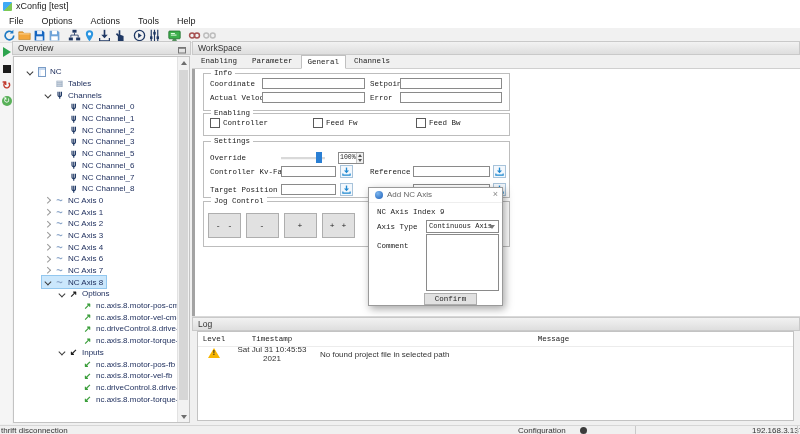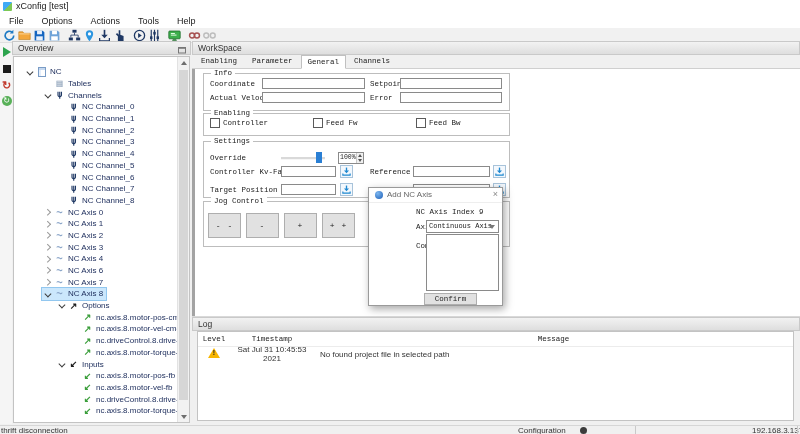--- a/index.html
+++ b/index.html
@@ -106,21 +106,21 @@
           font-size:8px;display:flex;align-items:center;justify-content:center;color:#222;letter-spacing:1px;}
 
   
   .dialog{position:absolute;left:368px;top:187px;width:135px;height:119px;background:#fff;
           border:1px solid #9a9a9a;box-shadow:2px 3px 8px rgba(0,0,0,.35);z-index:50;box-sizing:border-box;}
   .dlg-title{position:absolute;left:0;top:0;right:0;height:14px;background:#fff;border-bottom:1px solid #eee;}
   .dlg-icon{position:absolute;left:6px;top:3px;width:8px;height:8px;border-radius:50%;
             background:radial-gradient(circle at 35% 30%,#7db7f0,#1d5fb8);}
   .dlg-text{position:absolute;left:18px;top:2px;font-size:8px;color:#666;}
   .dlg-close{position:absolute;right:4px;top:1px;font-size:9px;color:#888;}
-  .dlg-body-label{position:absolute;font-size:7.5px;color:#222;margin-left:39px;}
+  .dlg-body-label{position:absolute;font-size:7.5px;color:#222;}
   .dlg-select{position:absolute;left:57px;top:32px;width:73px;height:13px;border:1px solid #8a8a8a;background:#fff;
               box-sizing:border-box;font-size:7px;line-height:11px;padding-left:2px;color:#222;}
   .dlg-select::after{content:"";position:absolute;right:3px;top:4px;border-left:3px solid transparent;border-right:3px solid transparent;border-top:4px solid #777;}
   .dlg-textarea{position:absolute;left:57px;top:46px;width:73px;height:57px;border:1px solid #8a8a8a;background:#fff;
                 box-sizing:border-box;resize:none;font-size:7px;font-family:"Liberation Mono",monospace;}
   .dlg-confirm{position:absolute;left:55px;top:105px;width:53px;height:12px;background:#e1e1e1;border:1px solid #aeaeae;
                box-sizing:border-box;font-size:7.5px;display:flex;align-items:center;justify-content:center;color:#222;}
 
   
   .log-head{left:192px;top:317px;width:608px;}
@@ -366,27 +366,20 @@
         </div>
 
         <div class="trow level-2 selected-false">
           <span class="sel-scope">
             <span class="exp expander-none"></span>
             <span class="ticon icon-channel"></span>
             <span class="tlabel">NC Channel_3</span>
           </span>
         </div>
 
-        <div class="trow level-2 selected-false">
-          <span class="sel-scope">
-            <span class="exp expander-none"></span>
-            <span class="ticon icon-channel"></span>
-            <span class="tlabel">NC Channel_4</span>
-          </span>
-        </div>
 
         <div class="trow level-2 selected-false">
           <span class="sel-scope">
             <span class="exp expander-none"></span>
             <span class="ticon icon-channel"></span>
             <span class="tlabel">NC Channel_5</span>
           </span>
         </div>
 
         <div class="trow level-2 selected-false">

